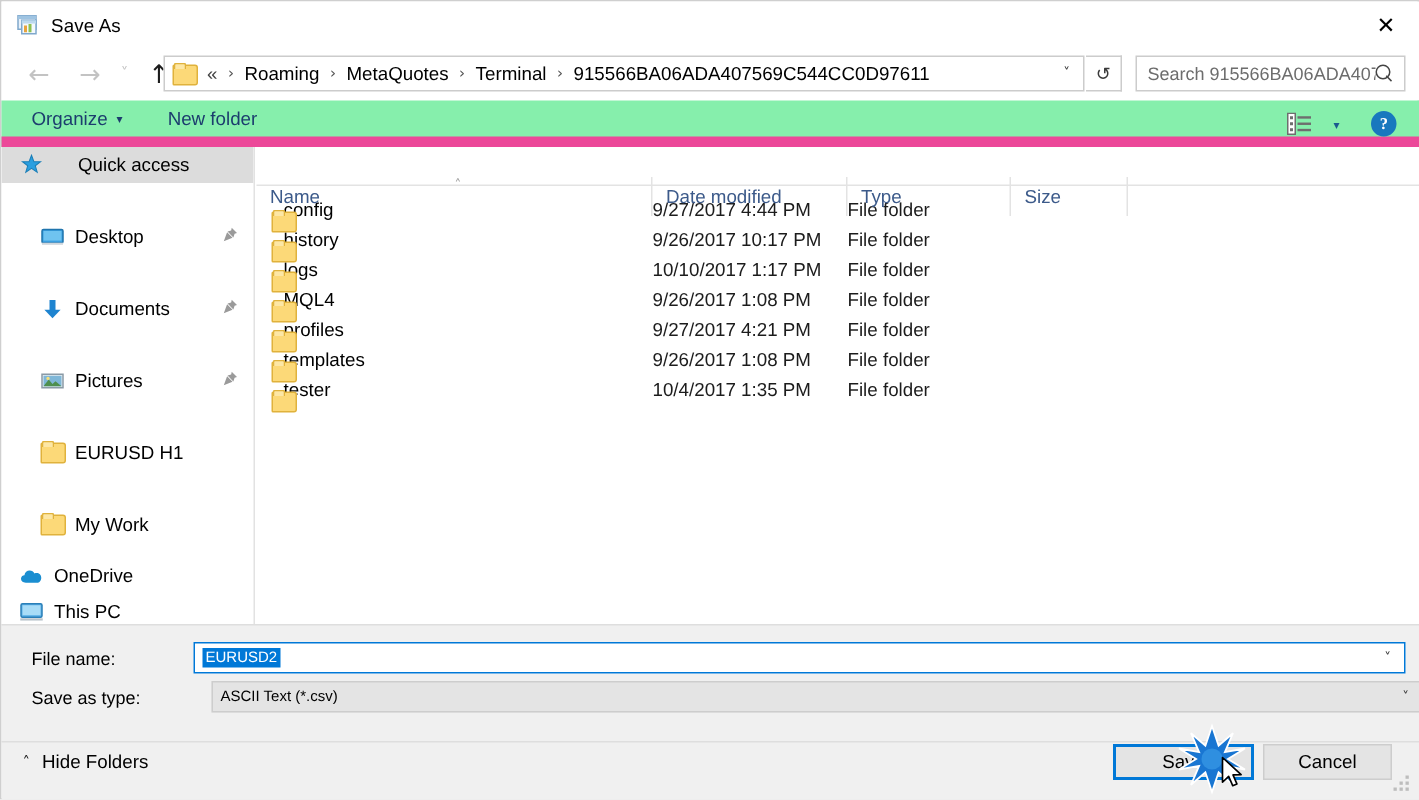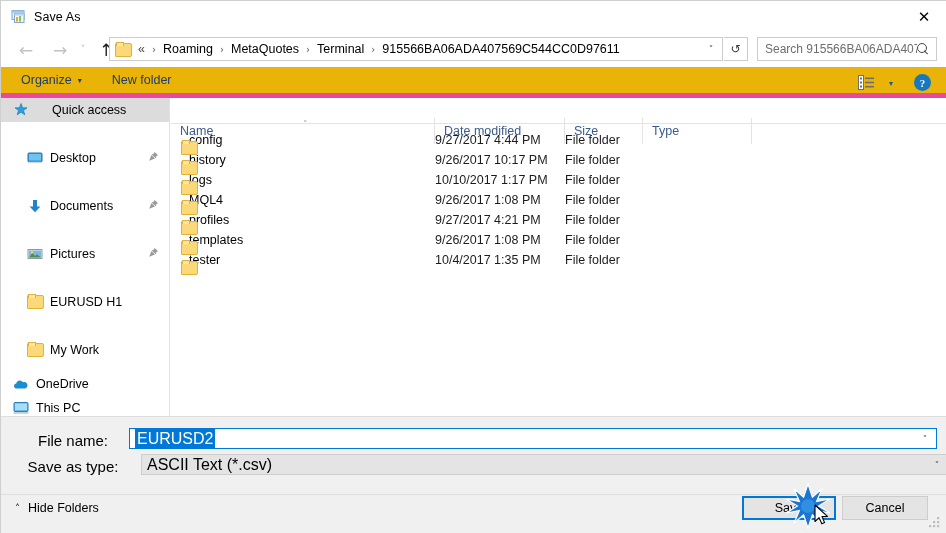--- a/index.html
+++ b/index.html
@@ -111,22 +111,22 @@
   .search-icon::after {
     content: ""; position: absolute; left: 7px; top: 7px;
     width: 5px; height: 1.4px; background: #444;
     transform: rotate(45deg); transform-origin: left center;
   }
 
   
   .cmdbar {
     position: absolute; left: 0; top: 66px;
     width: 946px; height: 31px;
-    background: #eab308;
-    border-bottom: 5px solid #ec4899;
+    background: #86efac;
+    border-bottom: 7px solid #ec4899;
     display: flex; align-items: center;
   }
   .cmd-item {
     font-size: 12.5px; color: #1c3d6e; display: flex; align-items: center;
     height: 22px; padding: 0 6px;
   }
   .cmd-caret {
     font-size: 8px; margin-left: 6px; color: #1c3d6e;
     font-family: "DejaVu Sans", sans-serif;
   }
@@ -227,37 +227,37 @@
   .f-size { width: 78px; }
 
   
   .form-area {
     position: absolute; left: 0; top: 415px;
     width: 946px; height: 78px;
     background: #f0f0f0;
     border-top: 1px solid #dedede;
   }
   .lbl {
-    position: absolute; font-size: 15px; color: #000; text-align: center;
+    position: absolute; font-size: 12px; color: #000; text-align: left;
   }
   .lbl-name { left: 20px; top: 431px; width: 104px; }
   .lbl-type { left: 20px; top: 457px; width: 104px; }
   .combo {
     position: absolute; height: 21px;
     display: flex; align-items: center;
   }
   .combo-name {
     left: 128px; top: 427px; width: 808px;
     background: #ffffff; border: 1px solid #0078d7;
   }
   .combo-type {
     left: 140px; top: 453px; width: 808px;
     background: #e4e4e4; border: 1px solid #cdcdcd;
   }
-  .combo .val { font-size: 16px; padding-left: 5px; white-space: nowrap; }
+  .combo .val { font-size: 10px; padding-left: 5px; white-space: nowrap; }
   .val-sel { background: #0078d7; color: #ffffff; padding: 1px 2px; }
   .combo .drop {
     margin-left: auto; width: 22px; height: 19px;
     display: flex; align-items: center; justify-content: center;
     font-size: 9px; color: #3a3a3a; font-family: "DejaVu Sans", sans-serif;
   }
 
   
   .footer {
     position: absolute; left: 0; top: 493px;
@@ -482,22 +482,22 @@
   </div>
 
   <div class="filelist">
 
     <div class="col-head">
       <span class="ch c-name">
         <span>Name</span>
         <span class="sort-caret">˄</span>
       </span>
       <span class="ch c-date">Date modified</span>
+      <span class="ch c-type">Type</span>
       <span class="ch c-size">Size</span>
-      <span class="ch c-type">Type</span>
       <span class="ch c-pad"></span>
     </div>
 
     <div style="height:6px"></div>
 
     <div class="file-row">
       <span class="fi"><span class="folder"></span></span>
       <span class="f-name">config</span>
       <span class="f-date">9/27/2017 4:44 PM</span>
       <span class="f-type">File folder</span>

